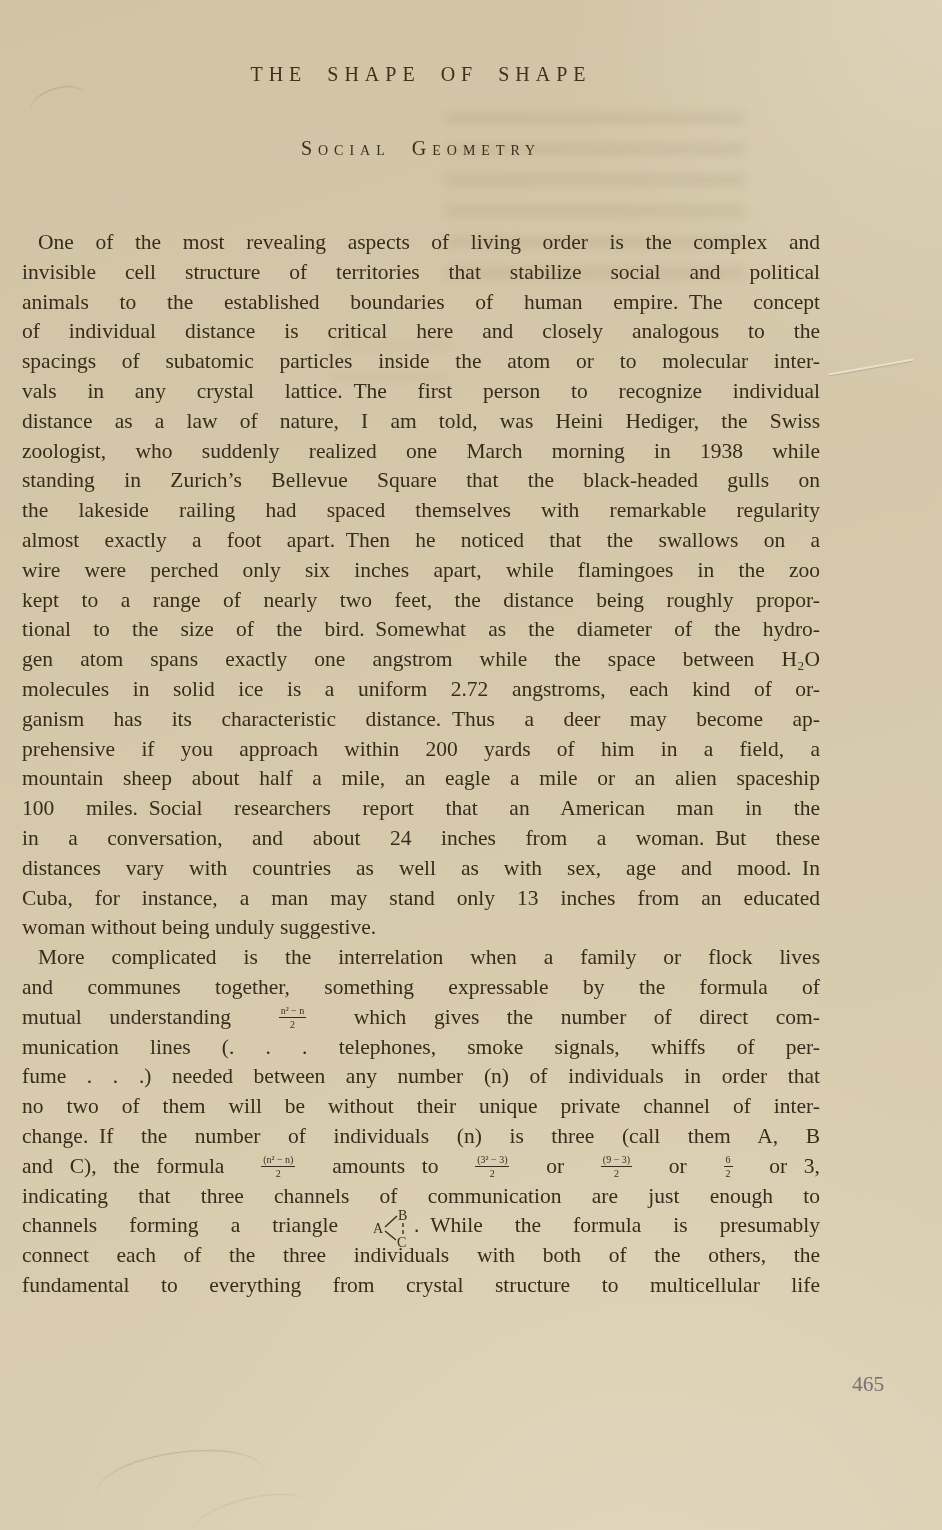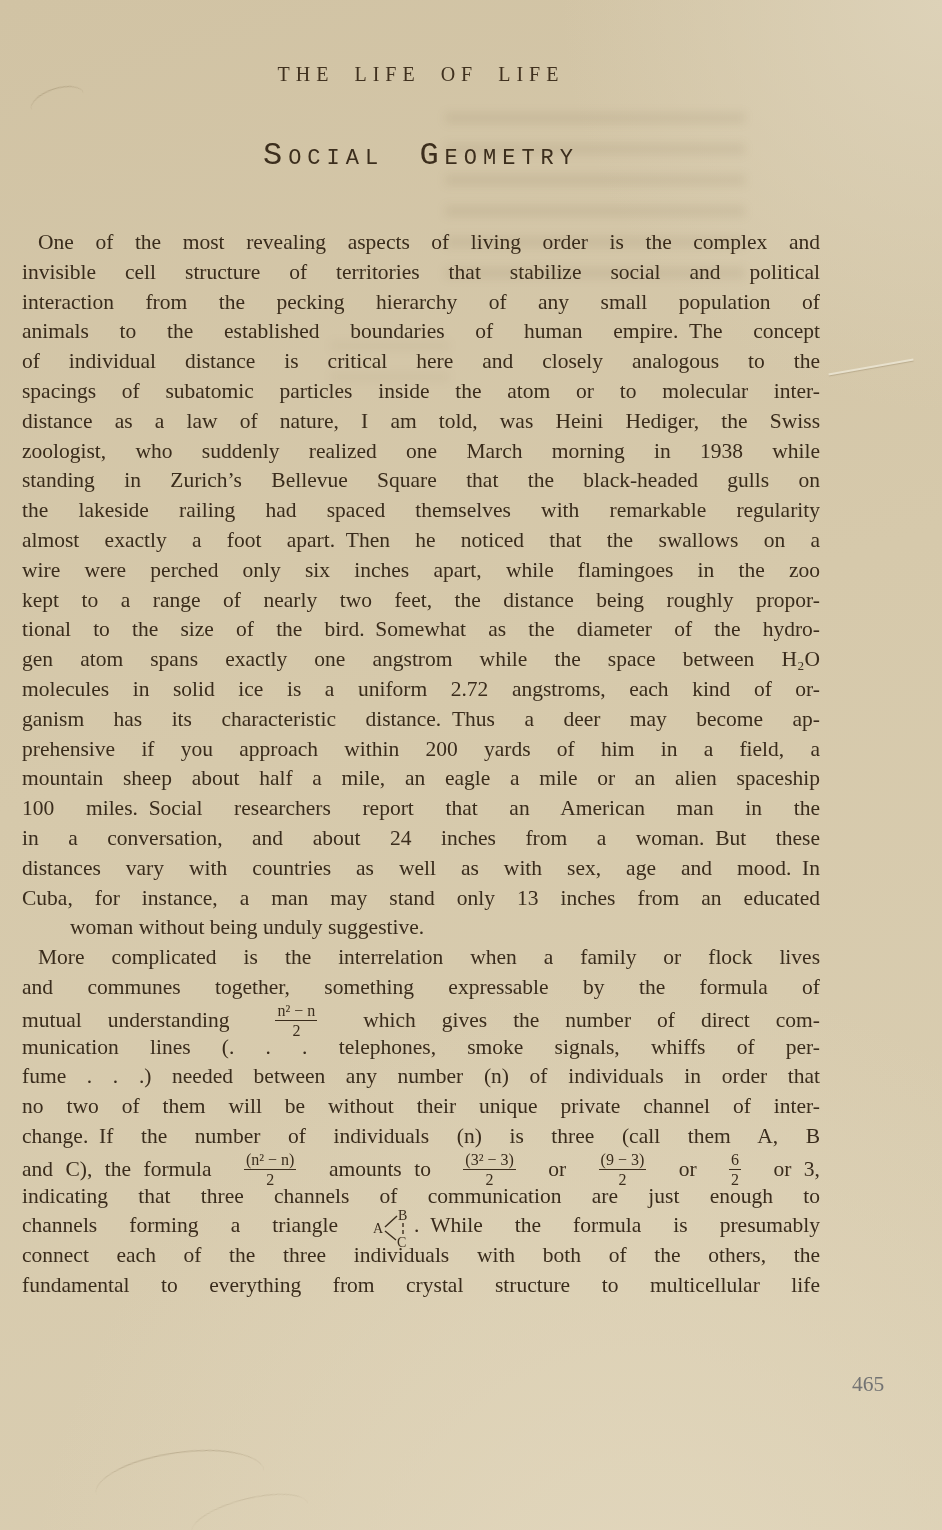--- a/index.html
+++ b/index.html
@@ -47,43 +47,42 @@
 
   .running-head {
     position:absolute; top:63px; left:22px; width:798px;
     text-align:center;
     font-size:20px; letter-spacing:6px; word-spacing:9px;
     color:#40311f;
   }
   .section-title {
     position:absolute; top:137px; left:22px; width:798px;
     text-align:center;
-    font-size:32px; font-variant:small-caps;
+    font-size:20px; font-variant:small-caps;
     letter-spacing:6px; word-spacing:10px;
     color:#3c2e1d;
-    font-family:Liberation Mono, monospace;
   }
 
   .body-text {
     position:absolute; top:228px; left:22px; width:798px;
     font-size:21.5px; line-height:29.8px;
   }
   .line {
     height:29.8px;
     text-align:justify;
     text-align-last:justify;
     white-space:normal;
   }
-  .line.no-justify { text-align-last:left;margin-left:48px; }
+  .line.no-justify { text-align-last:left; }
   .line.indent { text-indent:16px; }
 
   .frac {
     display:inline-flex; flex-direction:column; align-items:center;
     vertical-align:middle;
-    font-size:16px; line-height:1.1;
+    font-size:10px; line-height:1.1;
     margin:0 20px; position:relative; top:-1px;
   }
   .frac .num { border-bottom:1.3px solid #3a2c1c; padding:0 2px 1px; }
   .frac .den { padding-top:1px; }
 
   svg.tri { display:inline-block; vertical-align:middle; margin:-8px 2px; }
   svg.tri line { stroke:#3a2c1c; stroke-width:1.4; }
   svg.tri text { fill:#3a2c1c; font-family:"Liberation Serif","DejaVu Serif",serif; font-size:14px; }
 
   .page-number {
@@ -96,31 +95,31 @@
 
 <div class="page">
 
   <div class="ghost g1"></div>
   <div class="ghost g2"></div>
   <div class="crease"></div>
   <div class="scratch s1"></div>
   <div class="scratch s2"></div>
   <div class="scratch s3"></div>
 
-  <div class="running-head">THE LIFE OF LIFE</div>
+  <div class="running-head">THE SHAPE OF SHAPE</div>
 
   <div class="section-title">Social Geometry</div>
 
   <div class="body-text">
       <div class="line indent">One of the most revealing aspects of living order is the complex and</div>
       <div class="line">invisible cell structure of territories that stabilize social and political</div>
-      <div class="line">interaction from the pecking hierarchy of any small population of</div>
       <div class="line">animals to the established boundaries of human empire. The concept</div>
       <div class="line">of individual distance is critical here and closely analogous to the</div>
       <div class="line">spacings of subatomic particles inside the atom or to molecular inter-</div>
+      <div class="line">vals in any crystal lattice. The first person to recognize individual</div>
       <div class="line">distance as a law of nature, I am told, was Heini Hediger, the Swiss</div>
       <div class="line">zoologist, who suddenly realized one March morning in 1938 while</div>
       <div class="line">standing in Zurich’s Bellevue Square that the black-headed gulls on</div>
       <div class="line">the lakeside railing had spaced themselves with remarkable regularity</div>
       <div class="line">almost exactly a foot apart. Then he noticed that the swallows on a</div>
       <div class="line">wire were perched only six inches apart, while flamingoes in the zoo</div>
       <div class="line">kept to a range of nearly two feet, the distance being roughly propor-</div>
       <div class="line">tional to the size of the bird. Somewhat as the diameter of the hydro-</div>
       <div class="line">gen atom spans exactly one angstrom while the space between H₂O</div>
       <div class="line">molecules in solid ice is a uniform 2.72 angstroms, each kind of or-</div>

